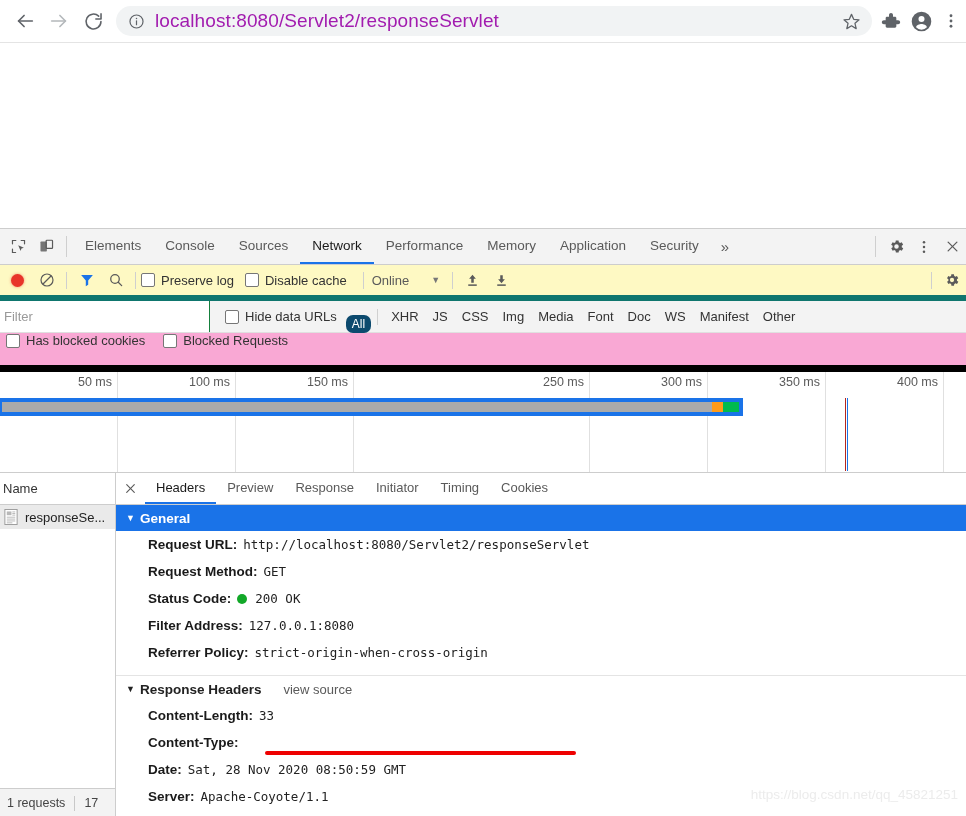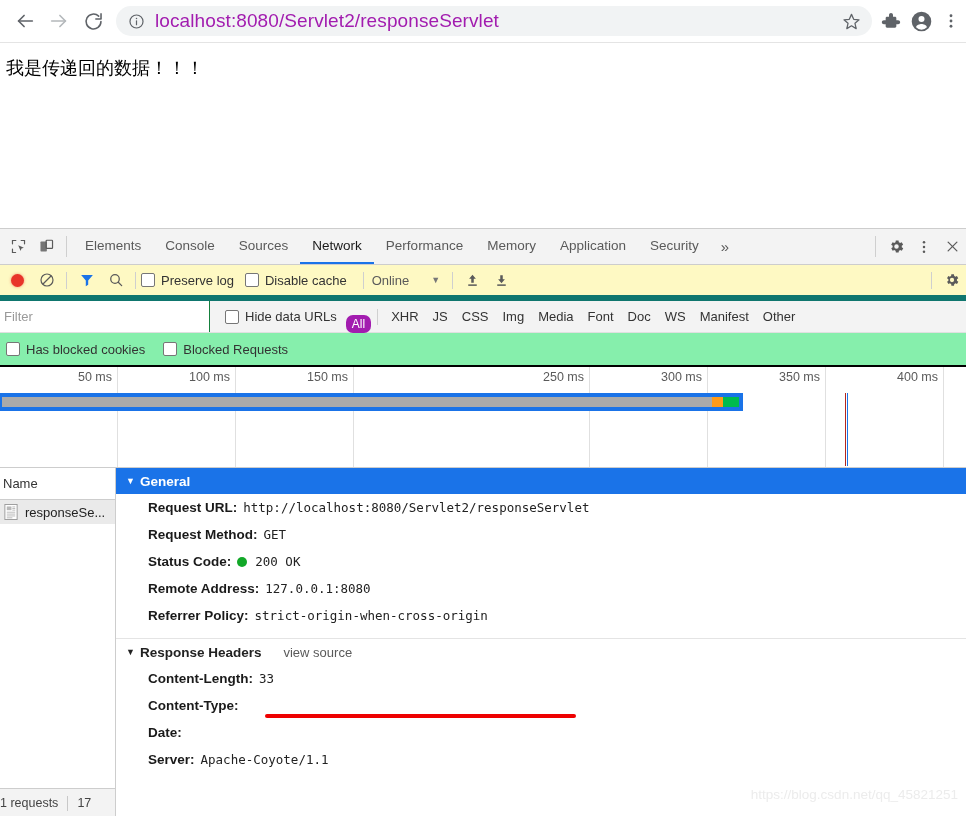--- a/index.html
+++ b/index.html
@@ -232,21 +232,21 @@
   .filter-input::placeholder { color: #9a9a9a; }
   .hide-urls {
     display: flex; align-items: center;
     font-size: 13px;
     color: #333;
     margin-left: 15px;
     white-space: nowrap;
     flex: none;
   }
   .type-all {
-    background: #a21caf;
+    background: #0c4a6e;
     color: #fff;
     font-size: 12px;
     padding: 2px 6px;
     border-radius: 7px;
     margin: 15px 4px 0 9px;
     flex: none;
   }
   .type-sep {
     width: 1px; height: 16px;
     background: #d0d0d0;
@@ -257,24 +257,24 @@
     font-size: 13px;
     color: #333;
     padding: 0 7px;
     white-space: nowrap;
     flex: none;
   }
 
   
   .dt-blocked {
     height: 32px;
-    background: #86efac;
-    border-bottom: 2px solid #000000;
-    display: flex;
-    align-items: center;
+    background: #f9a8d4;
+    border-bottom: 7px solid #000000;
+    display: flex;
+    align-items: flex-start;
     flex: none;
   }
   .blk-check {
     display: flex; align-items: center;
     font-size: 13px;
     color: #333;
     margin-left: 6px;
     margin-right: 12px;
     white-space: nowrap;
     flex: none;
@@ -370,21 +370,21 @@
   .req-footer {
     height: 28px;
     border-top: 1px solid #cdcdcd;
     background: #f3f3f3;
     display: flex;
     align-items: center;
     font-size: 12.5px;
     color: #444;
     flex: none;
   }
-  .req-footer .ft1 { }
+  .req-footer .ft1 { padding-left: 7px; }
   .req-footer .ftsep {
     width: 1px; height: 15px;
     background: #c8c8c8;
     margin: 0 9px;
   }
 
   .detail {
     flex: 1;
     display: flex;
     flex-direction: column;
@@ -551,23 +551,20 @@
     </div>
     <div class="chrome-icon-btn">
       <svg width="18" height="18" viewBox="0 0 24 24" fill="currentColor">
         <circle cx="12" cy="5" r="1.9"></circle>
           <circle cx="12" cy="12" r="1.9"></circle>
           <circle cx="12" cy="19" r="1.9"></circle>
       </svg>
     </div>
   </div>
 
-  <div class="page-content">
-    <div class="page-text">我是传递回的数据！！！</div>
-  </div>
 
   <div class="devtools">
 
     <div class="dt-tabbar">
       <div class="dt-icon-btn first">
         <svg width="17" height="17" viewBox="0 0 24 24" fill="none" stroke="currentColor" stroke-width="1.7">
           <path d="M3.5 8.2V3.5h4.7M20.5 8.2V3.5h-4.7M3.5 15.6v4.9h4.4" stroke-linecap="round"></path>
           <path d="M11.6 10.4l8 3.2-3.4 1.2-1.2 3.5z" fill="currentColor" stroke="none"></path>
         </svg>
       </div>
@@ -760,20 +757,34 @@
           </div>
         </div>
         <div class="req-footer">
           <span class="ft1">1 requests</span>
           <span class="ftsep"></span>
           <span>17</span>
         </div>
       </div>
 
       <div class="detail">
+        <div class="detail-tabs">
+          <div class="close-x">
+            <svg width="13" height="13" viewBox="0 0 24 24" fill="none" stroke="currentColor" stroke-width="2.1" stroke-linecap="round">
+              <line x1="5" y1="5" x2="19" y2="19"></line>
+                <line x1="19" y1="5" x2="5" y2="19"></line>
+            </svg>
+          </div>
+          <div class="d-tab active">Headers</div>
+          <div class="d-tab">Preview</div>
+          <div class="d-tab">Response</div>
+          <div class="d-tab">Initiator</div>
+          <div class="d-tab">Timing</div>
+          <div class="d-tab">Cookies</div>
+        </div>
 
         <div class="detail-scroll">
 
           <div class="sec-header selected">
             <span class="tri">▼</span>
             <span>General</span>
           </div>
 
           <div class="hdr-row">
             <span class="hdr-name">Request URL:</span>
@@ -782,21 +793,21 @@
           <div class="hdr-row">
             <span class="hdr-name">Request Method:</span>
             <span class="hdr-val">GET</span>
           </div>
           <div class="hdr-row">
             <span class="hdr-name">Status Code:</span>
             <span class="status-dot"></span>
             <span class="hdr-val">200 OK</span>
           </div>
           <div class="hdr-row">
-            <span class="hdr-name">Remote Address:</span>
+            <span class="hdr-name">Filter Address:</span>
             <span class="hdr-val">127.0.0.1:8080</span>
           </div>
           <div class="hdr-row">
             <span class="hdr-name">Referrer Policy:</span>
             <span class="hdr-val">strict-origin-when-cross-origin</span>
           </div>
 
           <div class="sec-header plain" style="margin-top:9px">
             <span class="tri">▼</span>
             <span>Response Headers</span>
@@ -806,20 +817,21 @@
           <div class="hdr-row">
             <span class="hdr-name">Content-Length:</span>
             <span class="hdr-val">33</span>
           </div>
           <div class="hdr-row">
             <span class="hdr-name">Content-Type:</span>
           </div>
           <div class="underline-red" style="left:149px; top:246px; width:311px"></div>
           <div class="hdr-row">
             <span class="hdr-name">Date:</span>
+            <span class="hdr-val">Sat, 28 Nov 2020 08:50:59 GMT</span>
           </div>
           <div class="hdr-row">
             <span class="hdr-name">Server:</span>
             <span class="hdr-val">Apache-Coyote/1.1</span>
           </div>
 
         </div>
       </div>
     </div>
   </div>

